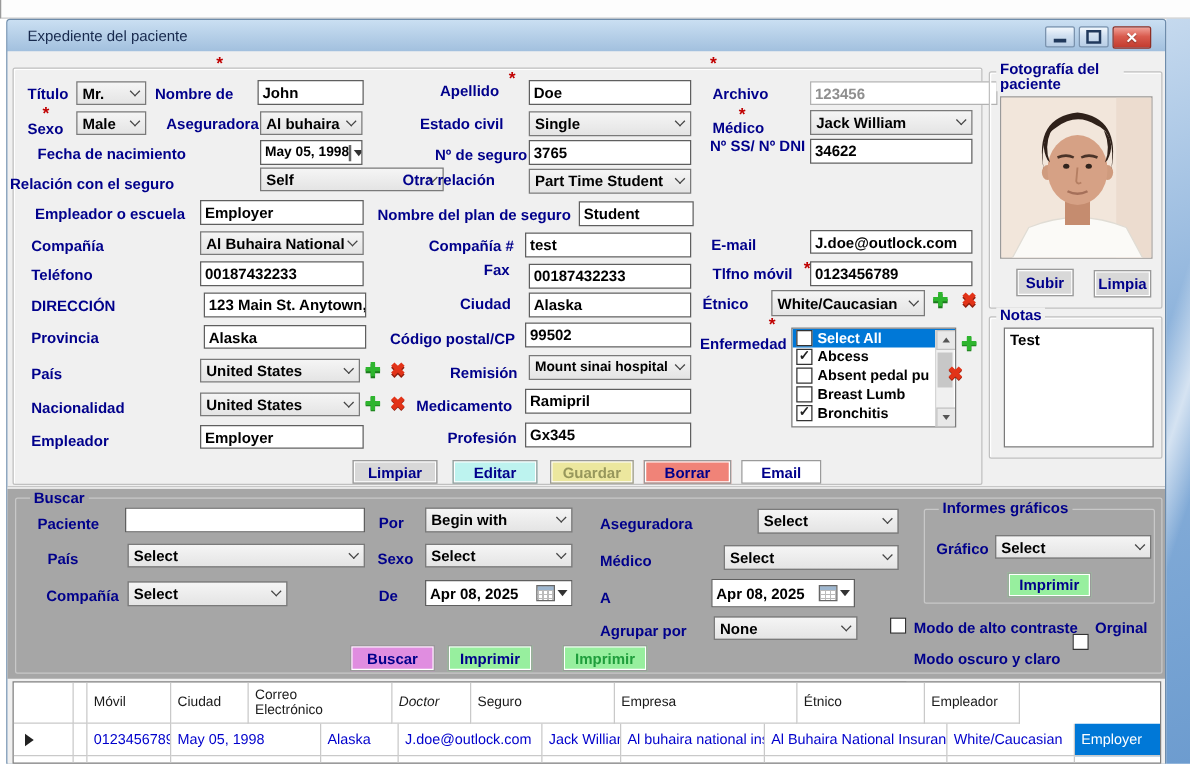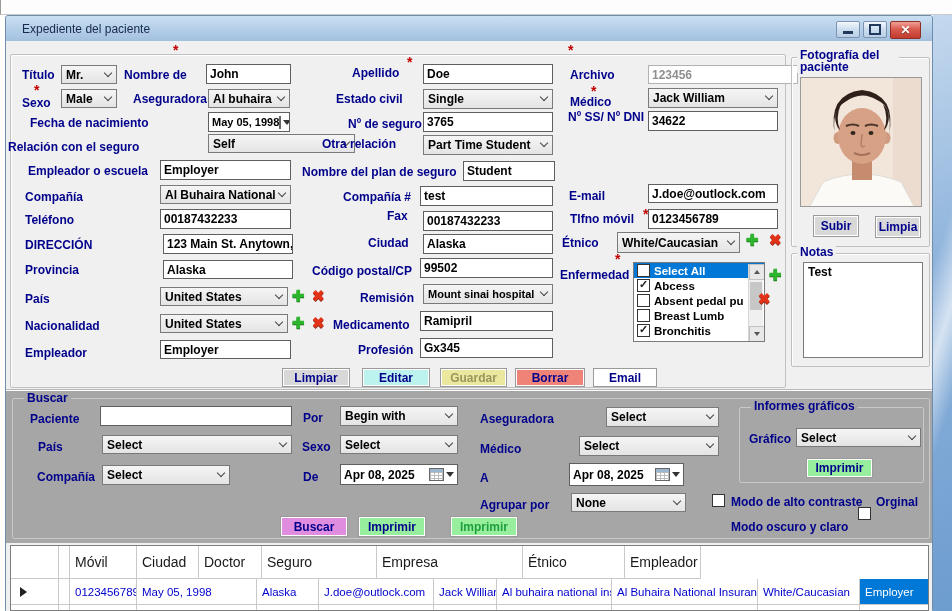--- a/index.html
+++ b/index.html
@@ -59,21 +59,21 @@
   .drow .cbx.on::before{font-size:11px;top:-2px;color:#222;}
   .drow span.t{white-space:nowrap;overflow:hidden;}
   #dscroll{position:absolute;right:1px;top:1px;width:14px;height:78px;background:#f0f0f0;border-left:1px solid #d5d5d5;}
   .sbtn{position:absolute;left:0;width:14px;height:14px;background:#e8e8e8;border:1px solid #c2c2c2;display:flex;align-items:center;justify-content:center;}
   .tri-up{width:0;height:0;border-left:3.5px solid transparent;border-right:3.5px solid transparent;border-bottom:4px solid #555;}
   .tri-dn{width:0;height:0;border-left:3.5px solid transparent;border-right:3.5px solid transparent;border-top:4px solid #555;}
   #dthumb{position:absolute;left:1px;top:18px;width:12px;height:28px;background:#c7c7c7;}
   
   #grid{left:10px;top:545px;width:919px;height:66px;border:1px solid #7d7d7d;background:#fff;overflow:hidden;}
   .grow{display:flex;}
-  .gcell{border-right:1px solid #c9c9c9;border-bottom:1px solid #c9c9c9;font-size:14px;color:#1a1a1a;
+  .gcell{border-right:1px solid #c9c9c9;border-bottom:1px solid #c9c9c9;font-size:11px;color:#1a1a1a;
      display:flex;align-items:center;padding:0 5px;overflow:hidden;white-space:pre-line;line-height:12px;box-sizing:border-box;flex:0 0 auto;}
   .gcell.data{color:var(--grid_text);font-size:11.5px;white-space:nowrap;}
   .gcell.selcell{background:var(--selected);color:#fff;}
   .rowarrow{width:0;height:0;border-top:5px solid transparent;border-bottom:5px solid transparent;border-left:7px solid #222;margin-left:4px;}
   
   #photoframe{border:1px solid #9a9a9a;background:#f2e6db;overflow:hidden;}
   .notesbox{background:#fff;border:1px solid #7a7a7a;font-weight:bold;font-size:12px;color:#000;padding:2px 4px;}
   .hline{height:2px;border-top:1px solid #b9b9b9;border-bottom:1px solid #fdfdfd;}
 </style>
 </head>
@@ -379,21 +379,23 @@
 <div class="abs B" style="left:280px;top:516px;width:68px;height:21px;background:var(--buscar);">Buscar</div>
 <div class="abs B" style="left:358px;top:516px;width:68px;height:21px;background:var(--imprimir);">Imprimir</div>
 <div class="abs B" style="left:450px;top:516px;width:68px;height:21px;background:var(--imprimir);color:var(--imprimir2_text);">Imprimir</div>
 
 <div class="abs" id="grid">
     <div class="grow" style="height: 33px;">
       <div class="gcell" style="width: 48px; height: 33px;"></div>
       <div class="gcell" style="width: 5px; height: 33px;"></div>
       <div class="gcell" style="width: 67px; height: 33px;">Móvil</div>
       <div class="gcell" style="width: 62px; height: 33px;">Ciudad</div>
-      <div class="gcell" style="width: 63px; height: 33px;">Doctor</div>
+      <div class="gcell" style="width: 115px; height: 33px;">Correo
+Electrónico</div>
+      <div class="gcell" style="width: 63px; height: 33px; font-style: italic;">Doctor</div>
       <div class="gcell" style="width: 115px; height: 33px;">Seguro</div>
       <div class="gcell" style="width: 146px; height: 33px;">Empresa</div>
       <div class="gcell" style="width: 102px; height: 33px;">Étnico</div>
       <div class="gcell" style="width: 76px; height: 33px;">Empleador</div>
     </div>
     <div class="grow" style="height: 26px;">
       <div class="gcell data" style="width: 48px; height: 26px;">
         <span class="rowarrow"></span>
       </div>
       <div class="gcell data" style="width: 5px; height: 26px;"></div>

